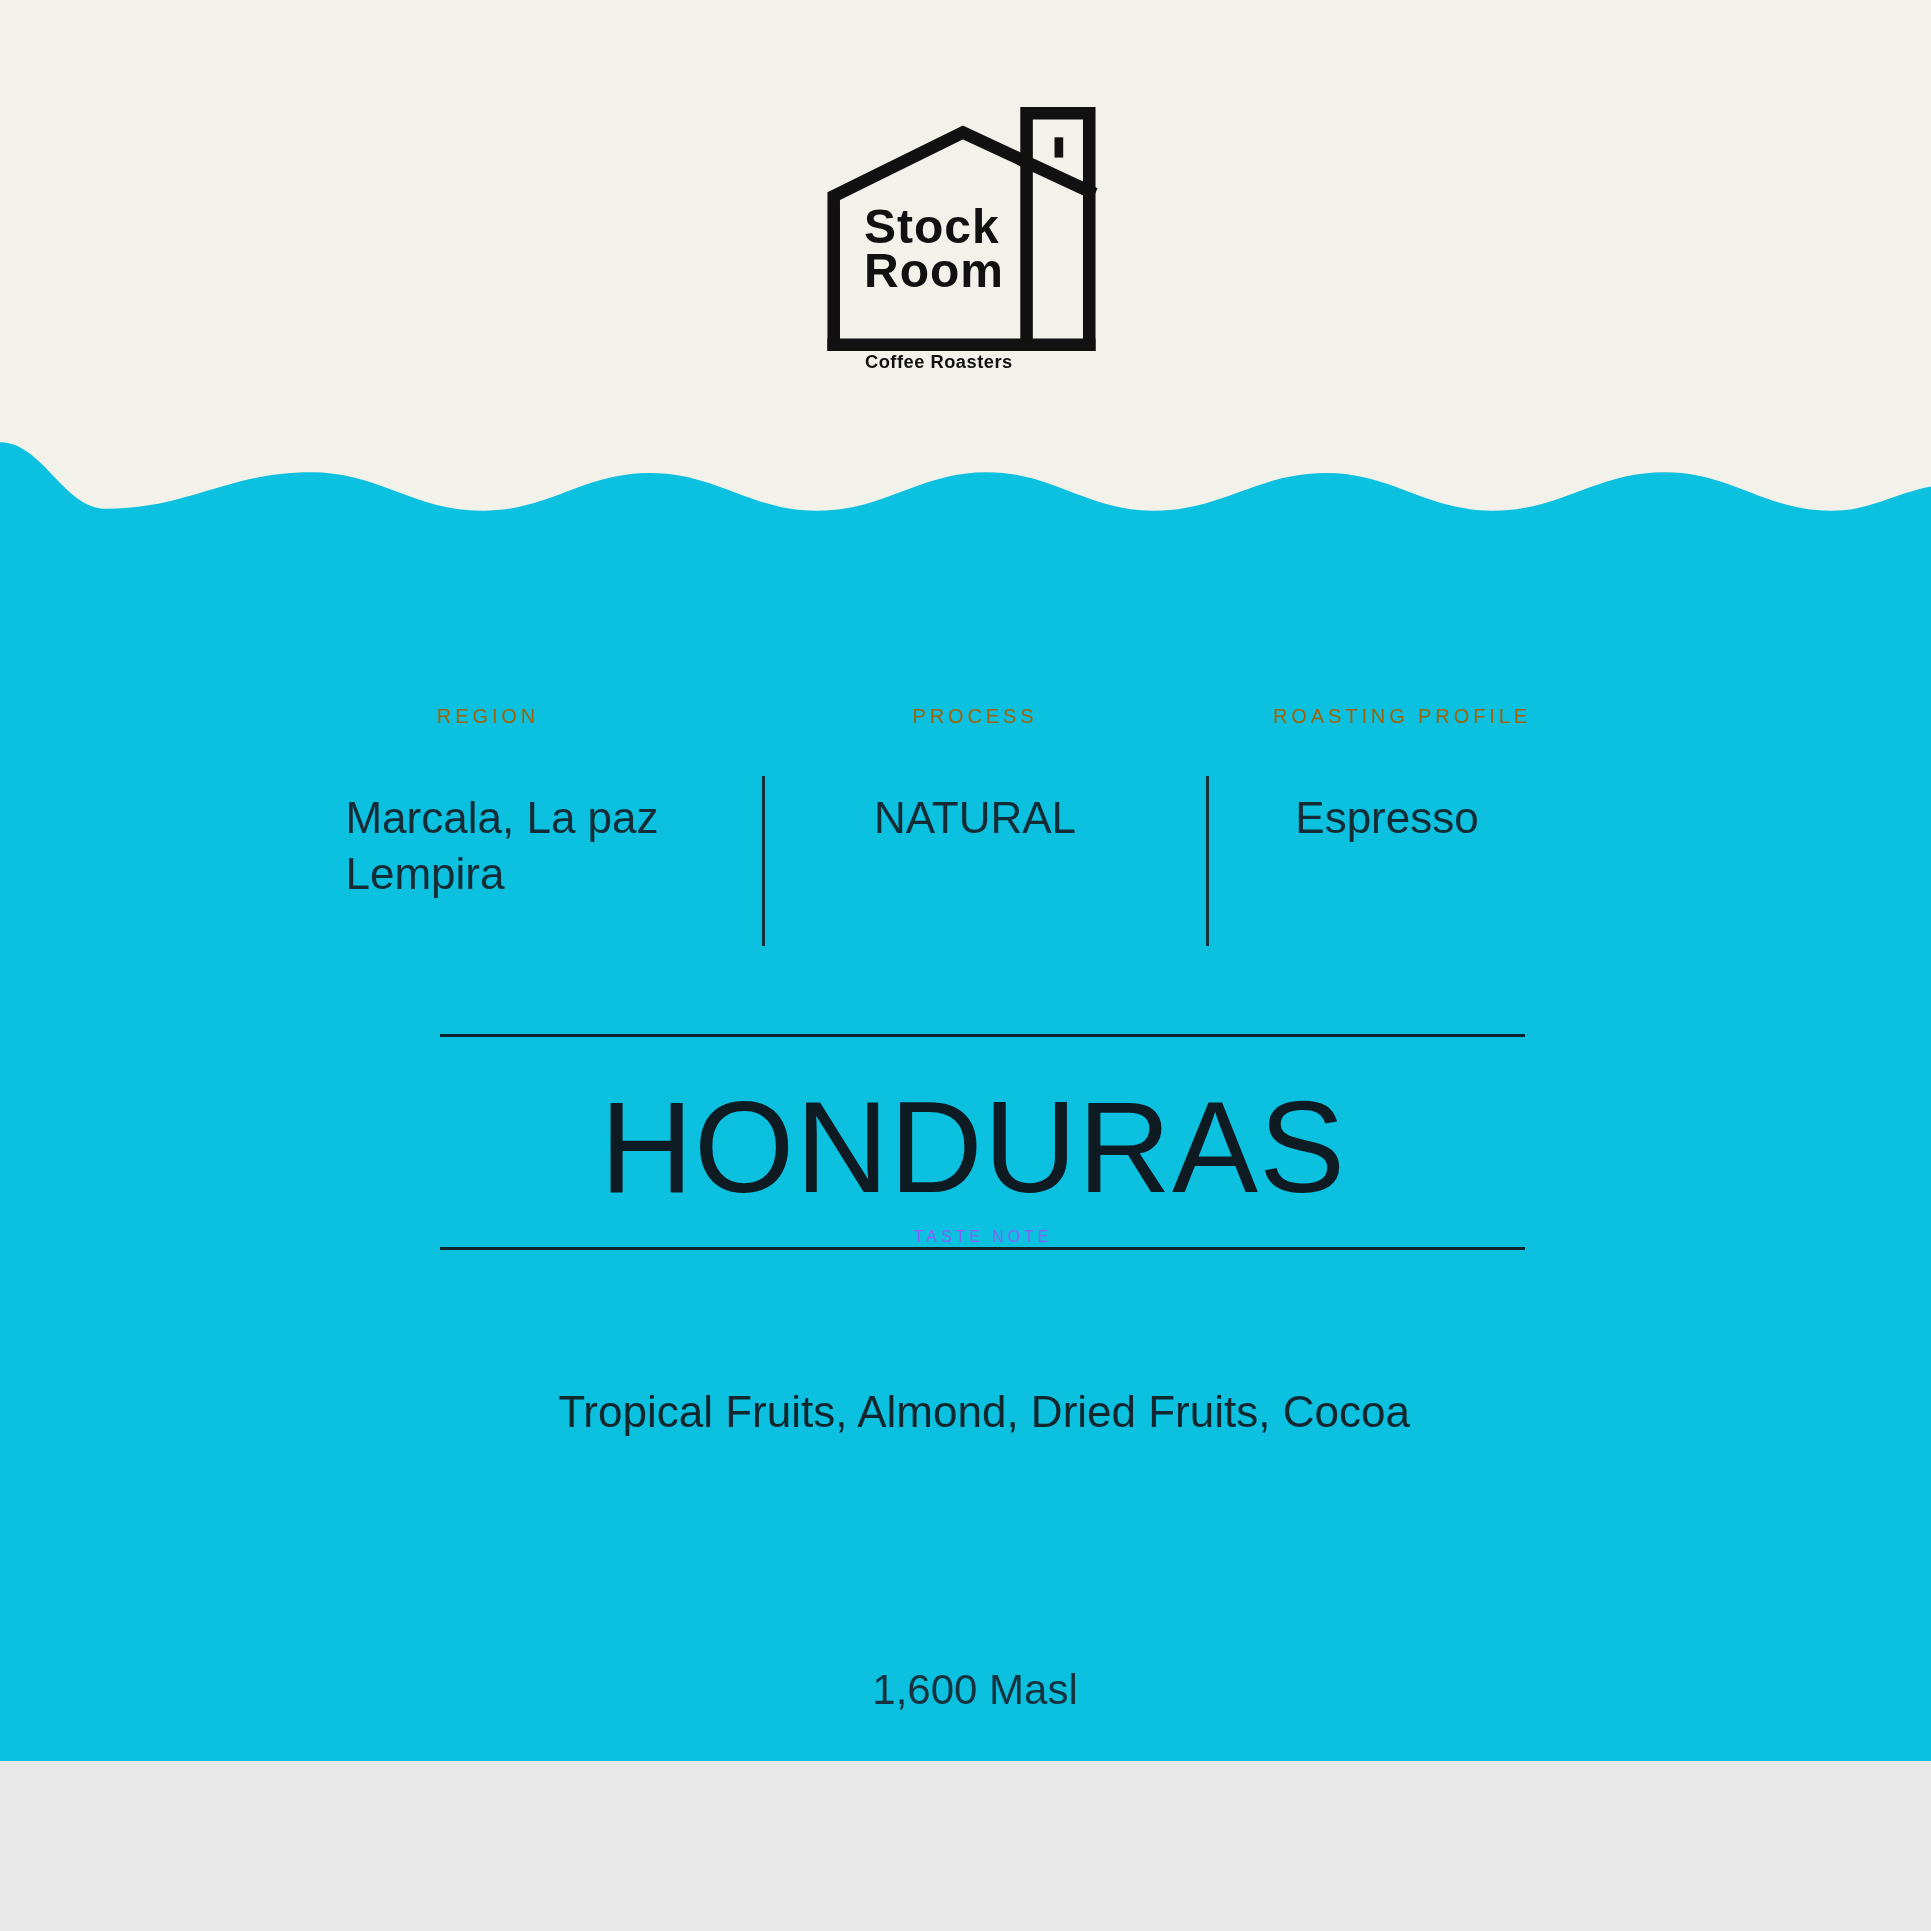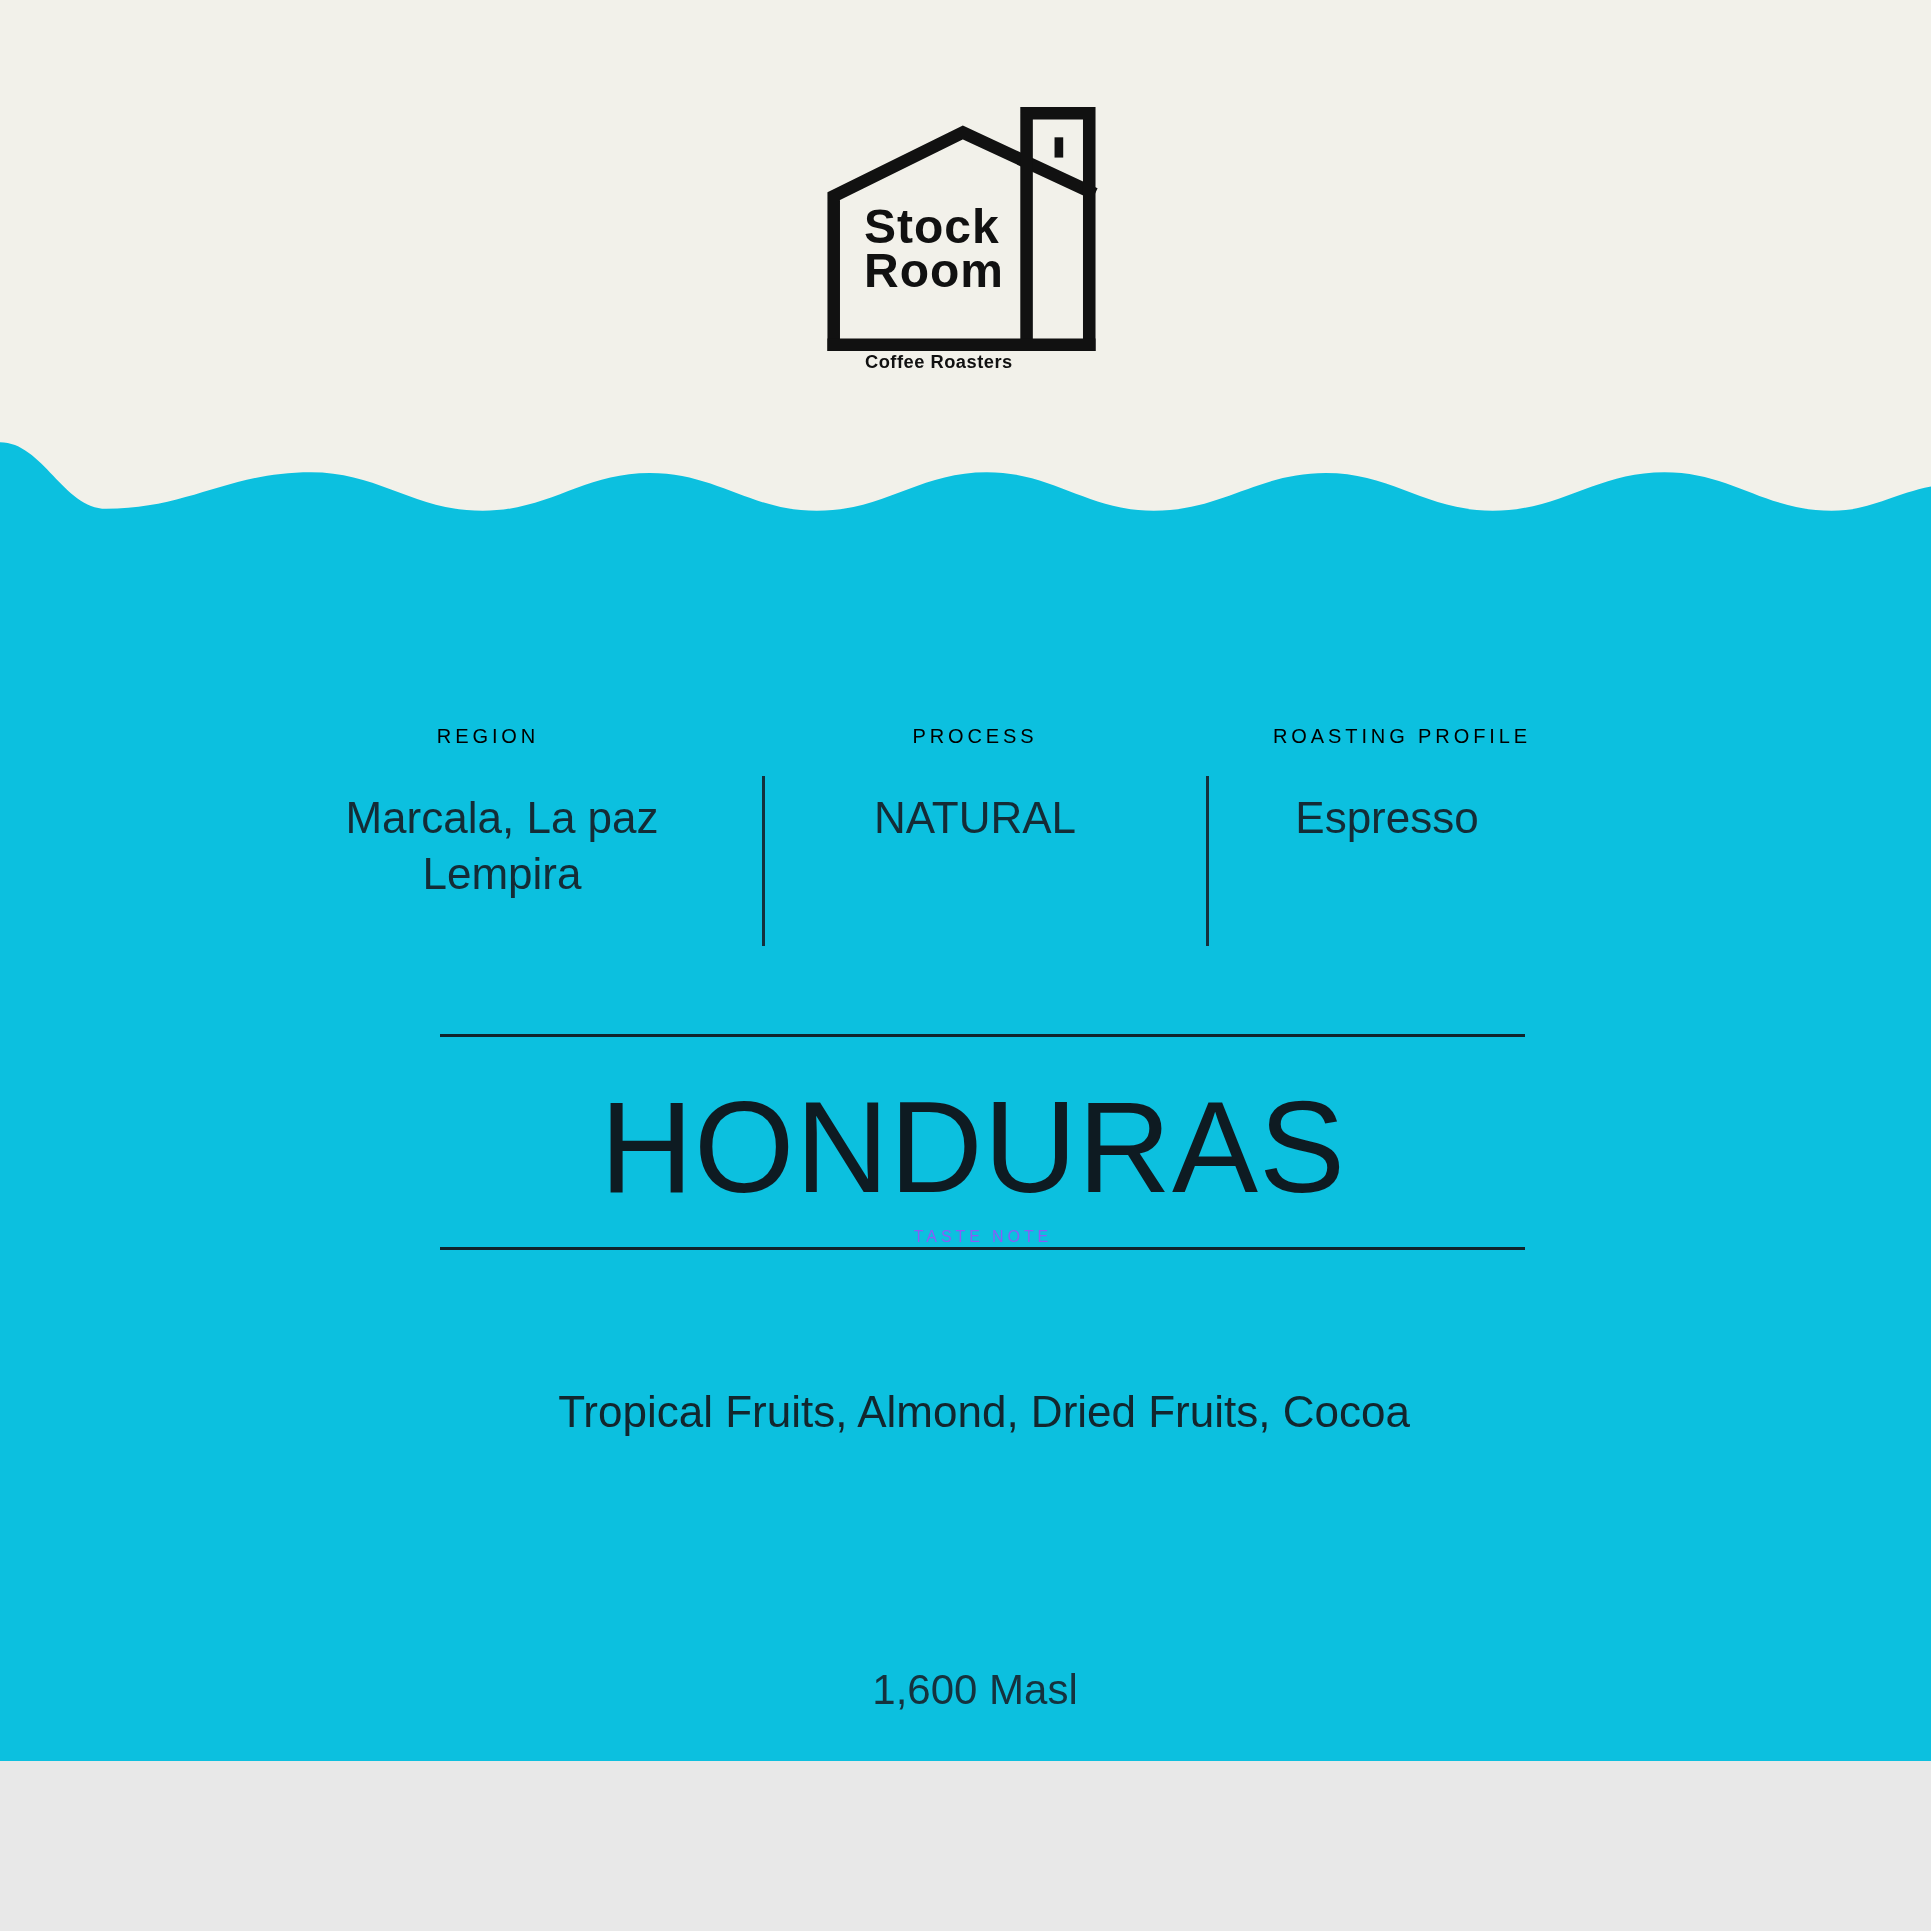--- a/index.html
+++ b/index.html
@@ -11,22 +11,22 @@
   }
   .layer{position:absolute;left:0;top:0;}
   
   .logo-icon{position:absolute;left:821px;top:92px;}
   .logo-word{position:absolute;left:864px;top:205px;font-weight:bold;color:#111;
              font-size:48px;line-height:44px;letter-spacing:1px;}
   .logo-tagline{position:absolute;left:865px;top:351px;font-weight:bold;color:#111;
                 font-size:18.3px;letter-spacing:0.5px;}
   
   .col-label{position:absolute;top:705px;transform:translateX(-50%);
-             font-size:20px;letter-spacing:3.9px;color:#000000;margin-top:20px;}
-  .col-value{position:absolute;transform:translateX(-50%);text-align:center;
+             font-size:20px;letter-spacing:3.9px;color:#a16207;}
+  .col-value{position:absolute;transform:translateX(-50%);
              font-size:44px;font-weight:300;color:#142c36;line-height:56px;}
   .v-divider{position:absolute;width:2.9px;height:170px;top:776px;background:#14303c;}
   
   .h-rule{position:absolute;left:440px;width:1085px;height:2.9px;background:#10242c;}
   .title{position:absolute;left:973px;top:1083px;transform:translateX(-50%);
          font-size:129px;font-weight:300;letter-spacing:1px;line-height:1;
          color:#0e1b22;white-space:nowrap;}
   .taste-label{position:absolute;left:983px;top:1228px;transform:translateX(-50%);
                font-size:16px;letter-spacing:3.9px;color:#8b5cf6;}
   .taste-en{position:absolute;left:984px;top:1387px;transform:translateX(-50%);

